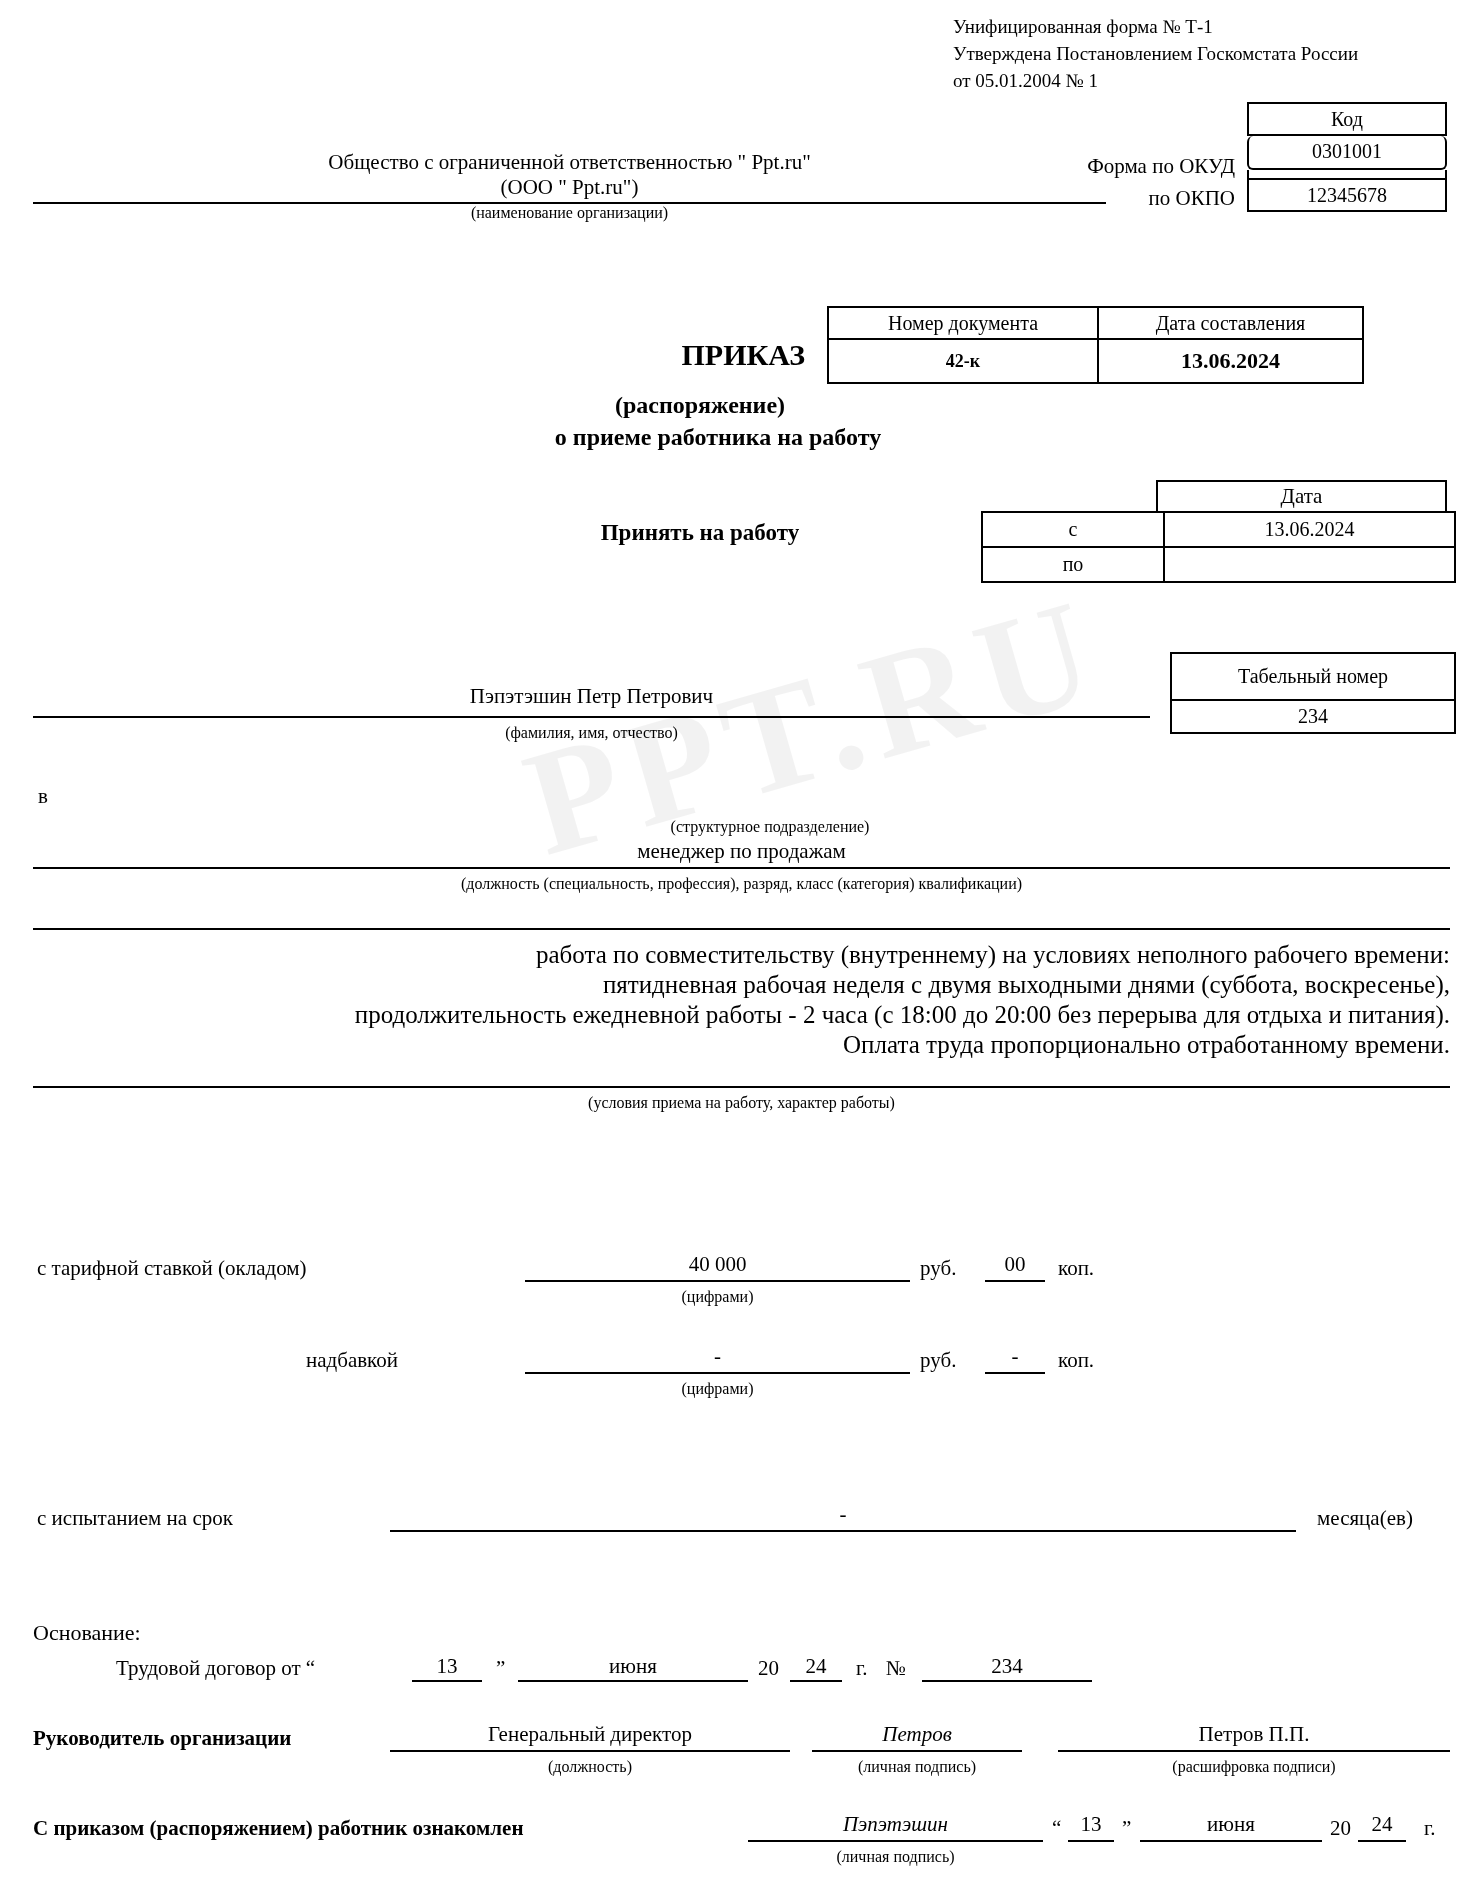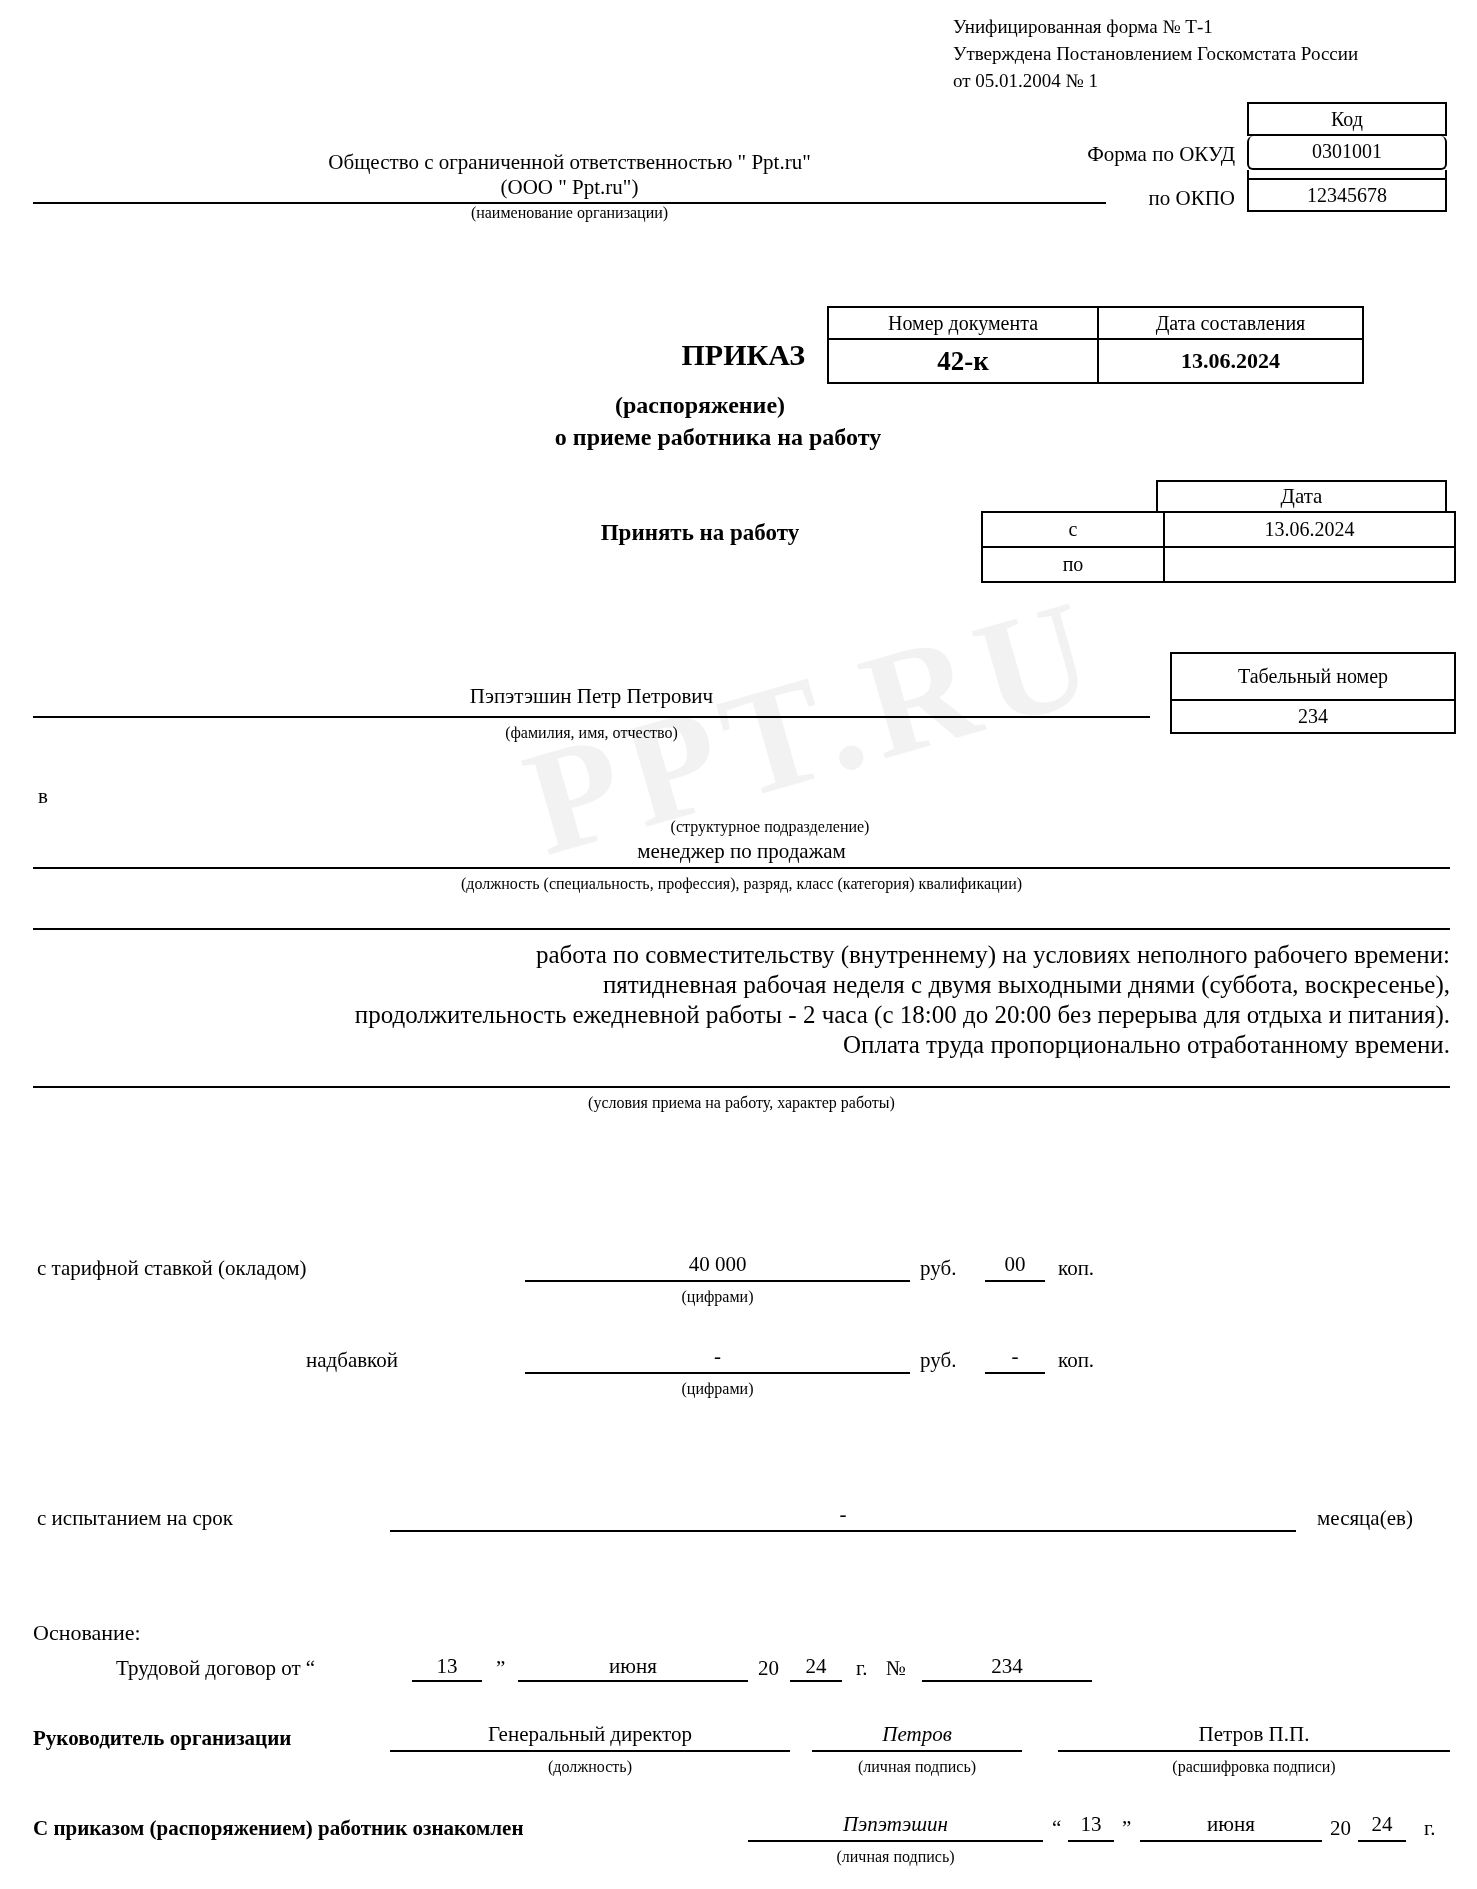--- a/index.html
+++ b/index.html
@@ -35,38 +35,38 @@
     <div>Утверждена Постановлением Госкомстата России</div>
     <div>от 05.01.2004 № 1</div>
   </div>
 
   <div class="codecol">
     <div class="cell">Код</div>
     <div class="cell">0301001</div>
     <div class="gap"></div>
     <div class="cell" style="border-top:2px solid #000;">12345678</div>
   </div>
-  <div class="abs r" style="left:935px; top:142px; width:300px;">Форма по ОКУД</div>
+  <div class="abs r" style="left:935px; top:154px; width:300px;">Форма по ОКУД</div>
   <div class="abs r" style="left:935px; top:186px; width:300px;">по ОКПО</div>
 
   <div class="abs" style="left:33px; top:150px; width:1073px;">
     <div class="c">Общество с ограниченной ответственностью " Ppt.ru"</div>
     <div class="c" style="border-bottom:2px solid #000; padding-bottom:2px;">(ООО " Ppt.ru")</div>
     <div class="cap">(наименование организации)</div>
   </div>
 
   <div class="abs r b" style="left:500px; top:338px; width:305px; font-size:30px;">ПРИКАЗ</div>
   <table class="doc" style="left:820px; top:306px;">
     <tbody>
         <tr>
       <td style="width:270px; height:32px;">Номер документа</td>
       <td style="width:265px;">Дата составления</td>
     </tr>
     <tr>
-      <td class="b" style="height:44px; font-size:27px;">42-к</td>
+      <td class="b" style="height:44px; font-size:18px;">42-к</td>
       <td class="b" style="font-size:22px;">13.06.2024</td>
     </tr>
   </tbody>
     </table>
   <div class="abs c b" style="left:0; top:392px; width:1400px; font-size:24px;">(распоряжение)</div>
   <div class="abs c b" style="left:0; top:424px; width:1400px; font-size:24px;margin-left:18px;">о приеме работника на работу</div>
 
   <div class="abs c b" style="left:0; top:520px; width:1400px; font-size:23px;">Принять на работу</div>
   <div class="abs c" style="left:1156px; top:480px; width:291px; height:33px; border:2px solid #000; line-height:29px;">Дата</div>
   <table class="doc" style="left:974px; top:511px;">

